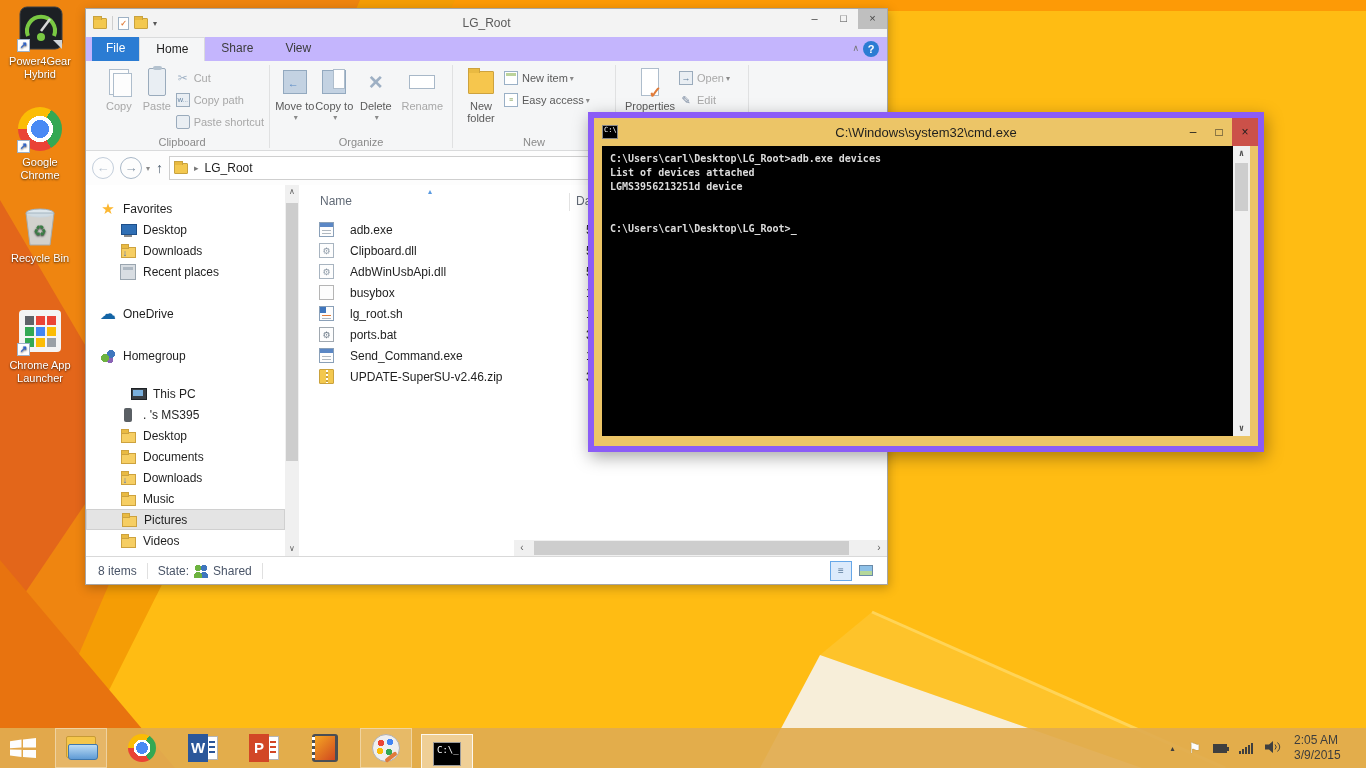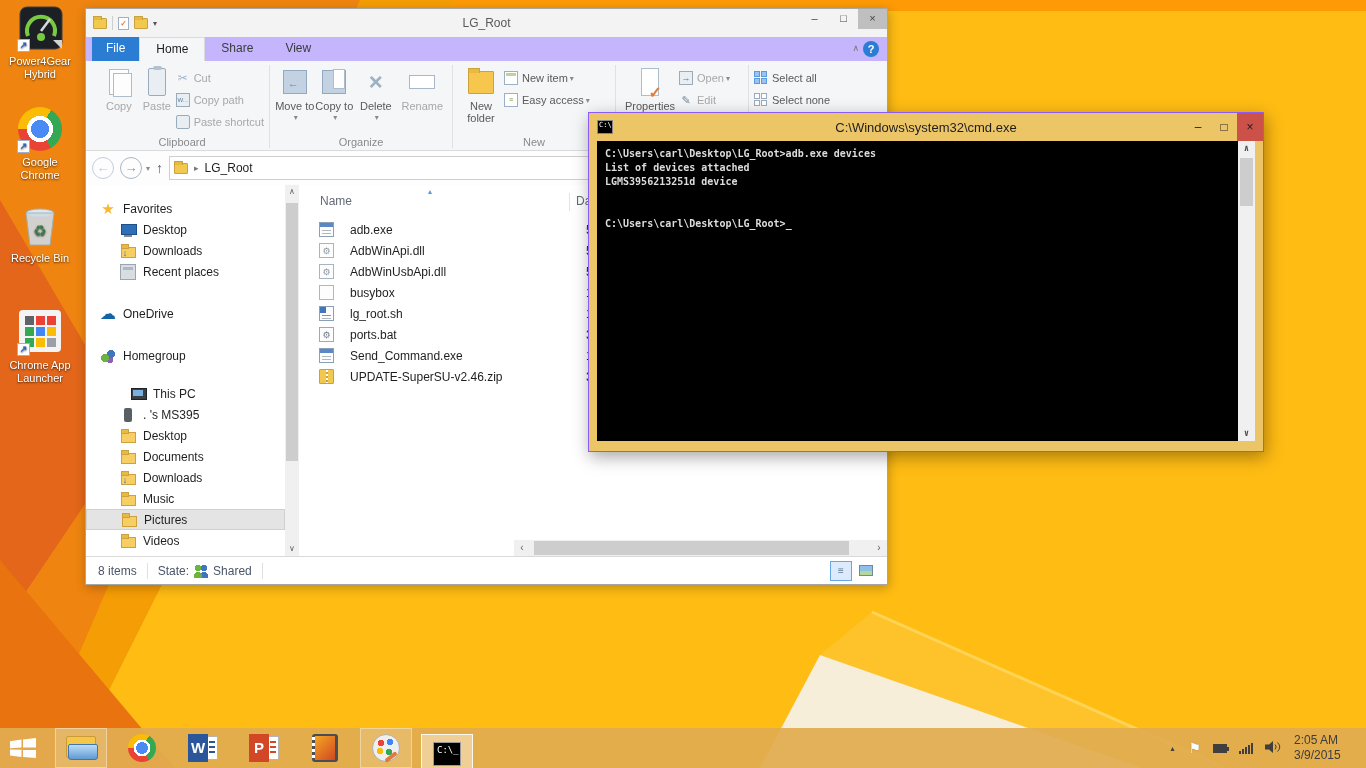--- a/index.html
+++ b/index.html
@@ -175,21 +175,21 @@
                radial-gradient(circle at 11px 4px,#3f76bd 0 3px,rgba(0,0,0,0) 3px),
                radial-gradient(ellipse at 5px 12px,#6db33f 0 4px,rgba(0,0,0,0) 4px),
                radial-gradient(ellipse at 11px 12px,#3f76bd 0 4px,rgba(0,0,0,0) 4px); }
   .vbtn { width:22px; height:20px; border:1px solid rgba(0,0,0,0); display:flex; align-items:center; justify-content:center; }
   .vbtn.sel { border-color:#66a7e8; background:#dceafb; }
   .vbtn .list-glyph { font-size:10px; color:#5a7a9a; }
   .vbtn .pic-glyph { width:14px; height:11px; background:linear-gradient(#8ec1e8 0 50%, #b5d89a 50% 100%); border:1px solid #6a8aa8; }
 
   
   #cmd { position:absolute; left:588px; top:112px; width:676px; height:340px; background:#ecc567;
-         border:1px solid #8b5cf6; box-shadow:2px 5px 16px rgba(0,0,0,.35); z-index:5; }
+         border:6px solid #8b5cf6; box-shadow:2px 5px 16px rgba(0,0,0,.35); z-index:5; }
   #cmd-titlebar { position:absolute; left:0; top:0; right:0; height:28px; display:flex; align-items:center; }
   #cmd-icon { width:16px; height:14px; margin-left:8px; background:#000; border:1px solid #888; position:relative; flex:none; }
   #cmd-icon::before { content:"C:\\"; position:absolute; left:1px; top:0px; color:#fff; font-size:7px; font-family:"DejaVu Sans Mono",monospace; }
   #cmd-title { position:absolute; left:0; right:0; text-align:center; color:#1e1e1e; font-size:13px; pointer-events:none; }
   #cmd-buttons { position:absolute; right:0; top:0; height:28px; display:flex; align-items:center; }
   #cmd-buttons .titlebar-btn { width:26px; font-size:12px; color:#1e1e1e; }
   #cmd-close { width:45px; height:28px; background:#cb5149; color:#fff; line-height:28px; font-size:13px; }
   #console { position:absolute; left:8px; top:28px; right:8px; bottom:10px; background:#000;
              font-family:"DejaVu Sans Mono", monospace; font-size:10px; font-weight:bold;
              color:#dcdcdc; padding:7px 24px 0 8px; }
@@ -448,42 +448,20 @@
         </div>
         <div class="rsmall disabled">
           <span class="sic sic-edit">✎</span>
           <span>Edit</span>
         </div>
       </div>
       <div class="rgroup-label"></div>
     </div>
     <div class="rsep"></div>
 
-    <div class="rgroup" style="width:104px">
-      <div class="rstack">
-        <div class="rsmall">
-          <span class="sic sic-selall">
-              <span></span>
-              <span></span>
-              <span></span>
-              <span></span>
-            </span>
-          <span>Select all</span>
-        </div>
-        <div class="rsmall">
-          <span class="sic sic-selall sic-selnone">
-              <span></span>
-              <span></span>
-              <span></span>
-              <span></span>
-            </span>
-          <span>Select none</span>
-        </div>
-      </div>
-    </div>
   </div>
 
   <div id="addr-row">
     <span class="nav-circle">←</span>
     <span class="nav-circle fwd">→</span>
     <span class="nav-caret">▾</span>
     <span class="nav-up">↑</span>
     <div id="addr-box">
       <span class="mini-folder"></span>
       <span class="crumb-sep">▸</span>
@@ -565,21 +543,21 @@
         <span class="hdate">Da</span>
       </div>
       <div id="fl-rows">
         <div class="frow">
             <span class="fi fi-exe"></span>
             <span class="fname">adb.exe</span>
             <span class="fdate">5/</span>
           </div>
         <div class="frow">
             <span class="fi fi-dll">⚙</span>
-            <span class="fname">AdbWinApi.dll</span>
+            <span class="fname">Clipboard.dll</span>
             <span class="fdate">5/</span>
           </div>
         <div class="frow">
             <span class="fi fi-dll">⚙</span>
             <span class="fname">AdbWinUsbApi.dll</span>
             <span class="fdate">5/</span>
           </div>
         <div class="frow">
             <span class="fi fi-file"></span>
             <span class="fname">busybox</span>

